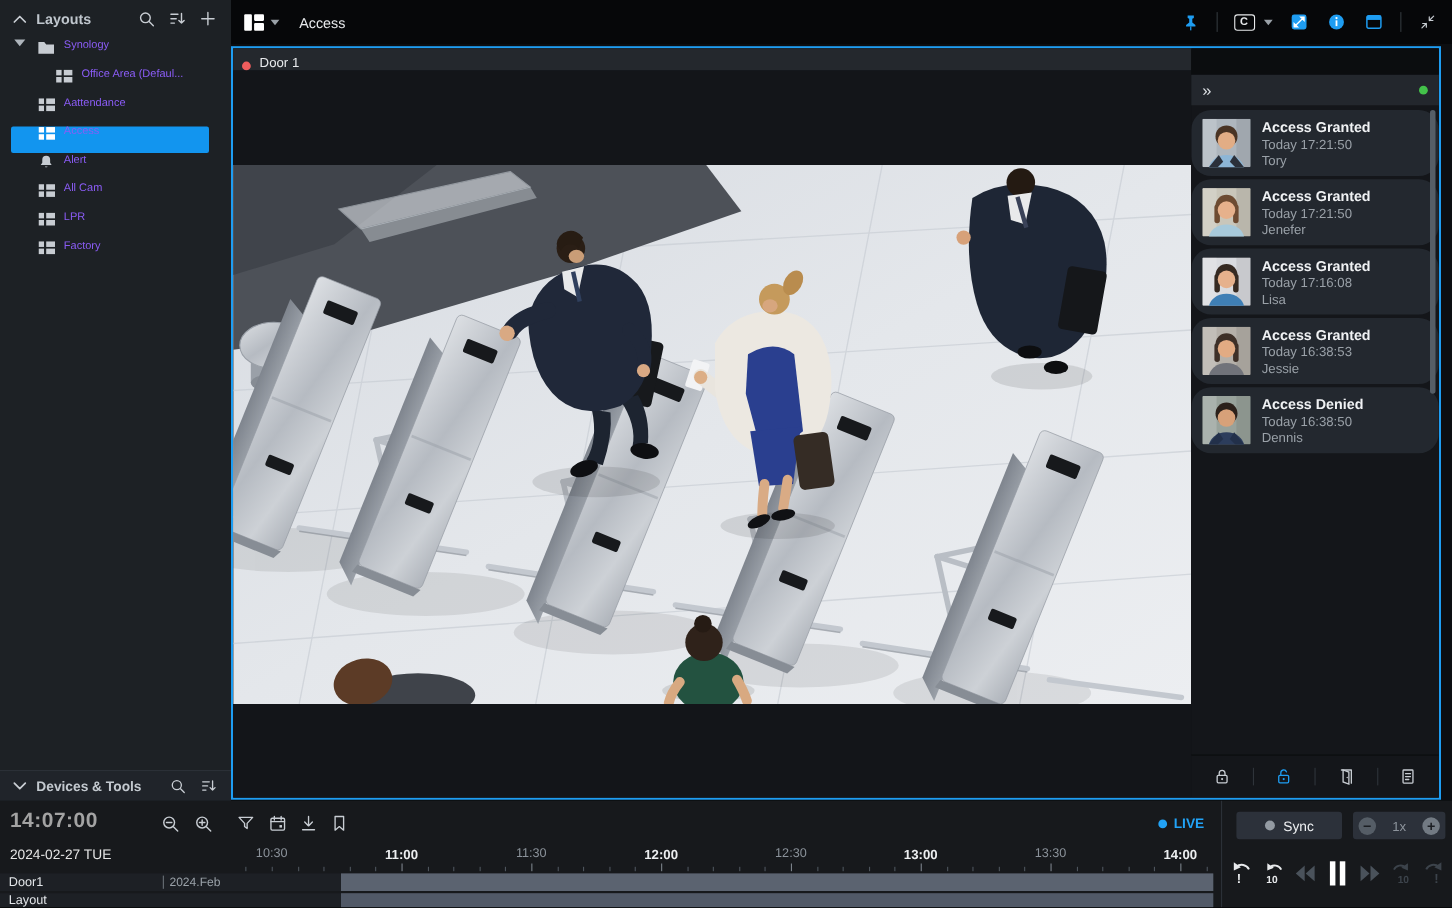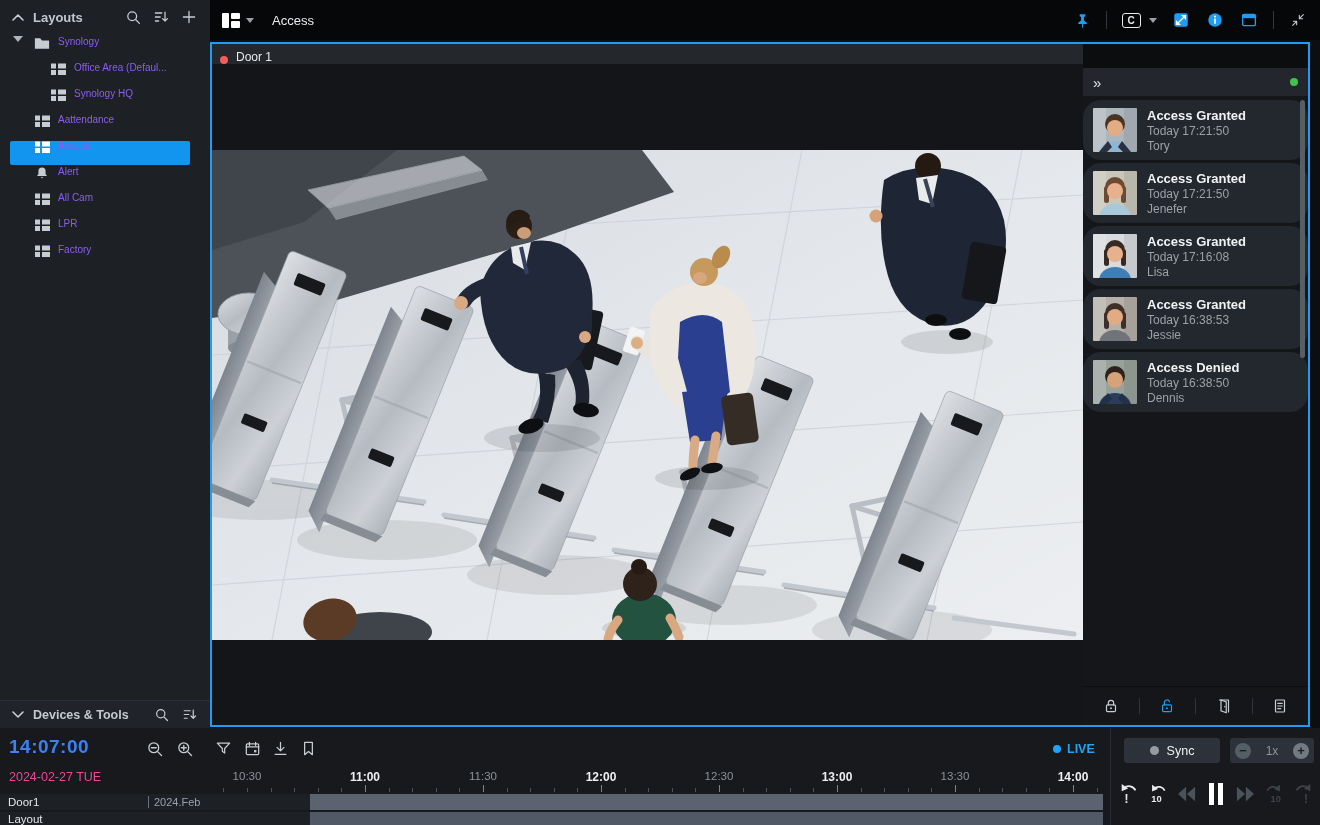--- a/index.html
+++ b/index.html
@@ -61,22 +61,22 @@
   .ev-text { margin-left:10px; }
   .ev-title { color:#f0f2f4; font-size:13px; font-weight:bold; line-height:16px; }
   .ev-time, .ev-name { color:#9aa1a8; font-size:12px; line-height:15px; }
   #ep-scroll { position:absolute; right:3px; top:56px; width:5px; height:258px; background:#565e66; border-radius:3px; }
   #ep-foot { height:39px; background:#14161a; border-top:1px solid #0b0d0f; display:flex; align-items:center; flex:0 0 auto; }
   .epf-cell { flex:1; display:flex; align-items:center; justify-content:center; cursor:pointer; }
   .epf-div { width:1px; height:16px; background:#2f343a; }
 
   
   #bottombar { position:absolute; left:0; top:728px; width:1320px; height:97px; background:#17191c; }
-  #bb-time { position:absolute; left:9px; top:8px; color:#3b82f6; font-size:19px; font-weight:bold; letter-spacing:.5px; }
-  #bb-date { position:absolute; left:9px; top:42px; color:#ec4899; font-size:12.5px; }
+  #bb-time { position:absolute; left:9px; top:8px; color:#a3a3a3; font-size:19px; font-weight:bold; letter-spacing:.5px; }
+  #bb-date { position:absolute; left:9px; top:42px; color:#e5e5e5; font-size:12.5px; }
   .bb-ic { position:absolute; top:12px; width:18px; height:18px; cursor:pointer; }
   #live { position:absolute; left:1053px; top:14px; display:flex; align-items:center; gap:6px; }
   #live .dot { width:8px; height:8px; border-radius:50%; background:#22a3f6; }
   #live .txt { color:#22a3f6; font-size:12.5px; font-weight:bold; }
   .tl-label { position:absolute; top:42px; transform:translateX(-50%); font-size:11.5px; color:#8b929a; }
   .tl-label.major { color:#eceef0; font-weight:bold; font-size:12px; }
   .tick { position:absolute; width:1px; background:#4d545c; }
   .tick.minor { top:60px; height:4px; }
   .tick.major { top:57px; height:7px; background:#7b828a; }
   .tl-row { position:absolute; left:0; width:1103px; background:#1d2025; }
@@ -142,31 +142,20 @@
         <div class="tree-item lvl2">
           <span class="ticon">
             <svg width="15" height="13" viewBox="0 0 15 13">
               <rect x="0" y="0.5" width="5" height="5" fill="#c7ccd2"></rect>
               <rect x="0" y="7" width="5" height="5" fill="#c7ccd2"></rect>
               <rect x="7" y="0.5" width="8" height="5" fill="#c7ccd2"></rect>
               <rect x="7" y="7" width="8" height="5" fill="#c7ccd2"></rect>
             </svg>
           </span>
           <span class="tlabel">Office Area (Defaul...</span>
-        </div>
-        <div class="tree-item lvl2">
-          <span class="ticon">
-            <svg width="15" height="13" viewBox="0 0 15 13">
-              <rect x="0" y="0.5" width="5" height="5" fill="#c7ccd2"></rect>
-              <rect x="0" y="7" width="5" height="5" fill="#c7ccd2"></rect>
-              <rect x="7" y="0.5" width="8" height="5" fill="#c7ccd2"></rect>
-              <rect x="7" y="7" width="8" height="5" fill="#c7ccd2"></rect>
-            </svg>
-          </span>
-          <span class="tlabel">Synology HQ</span>
         </div>
         <div class="tree-item lvl1">
           <span class="ticon">
             <svg width="15" height="13" viewBox="0 0 15 13">
               <rect x="0" y="0.5" width="5" height="5" fill="#c7ccd2"></rect>
               <rect x="0" y="7" width="5" height="5" fill="#c7ccd2"></rect>
               <rect x="7" y="0.5" width="8" height="5" fill="#c7ccd2"></rect>
               <rect x="7" y="7" width="8" height="5" fill="#c7ccd2"></rect>
             </svg>
           </span>

